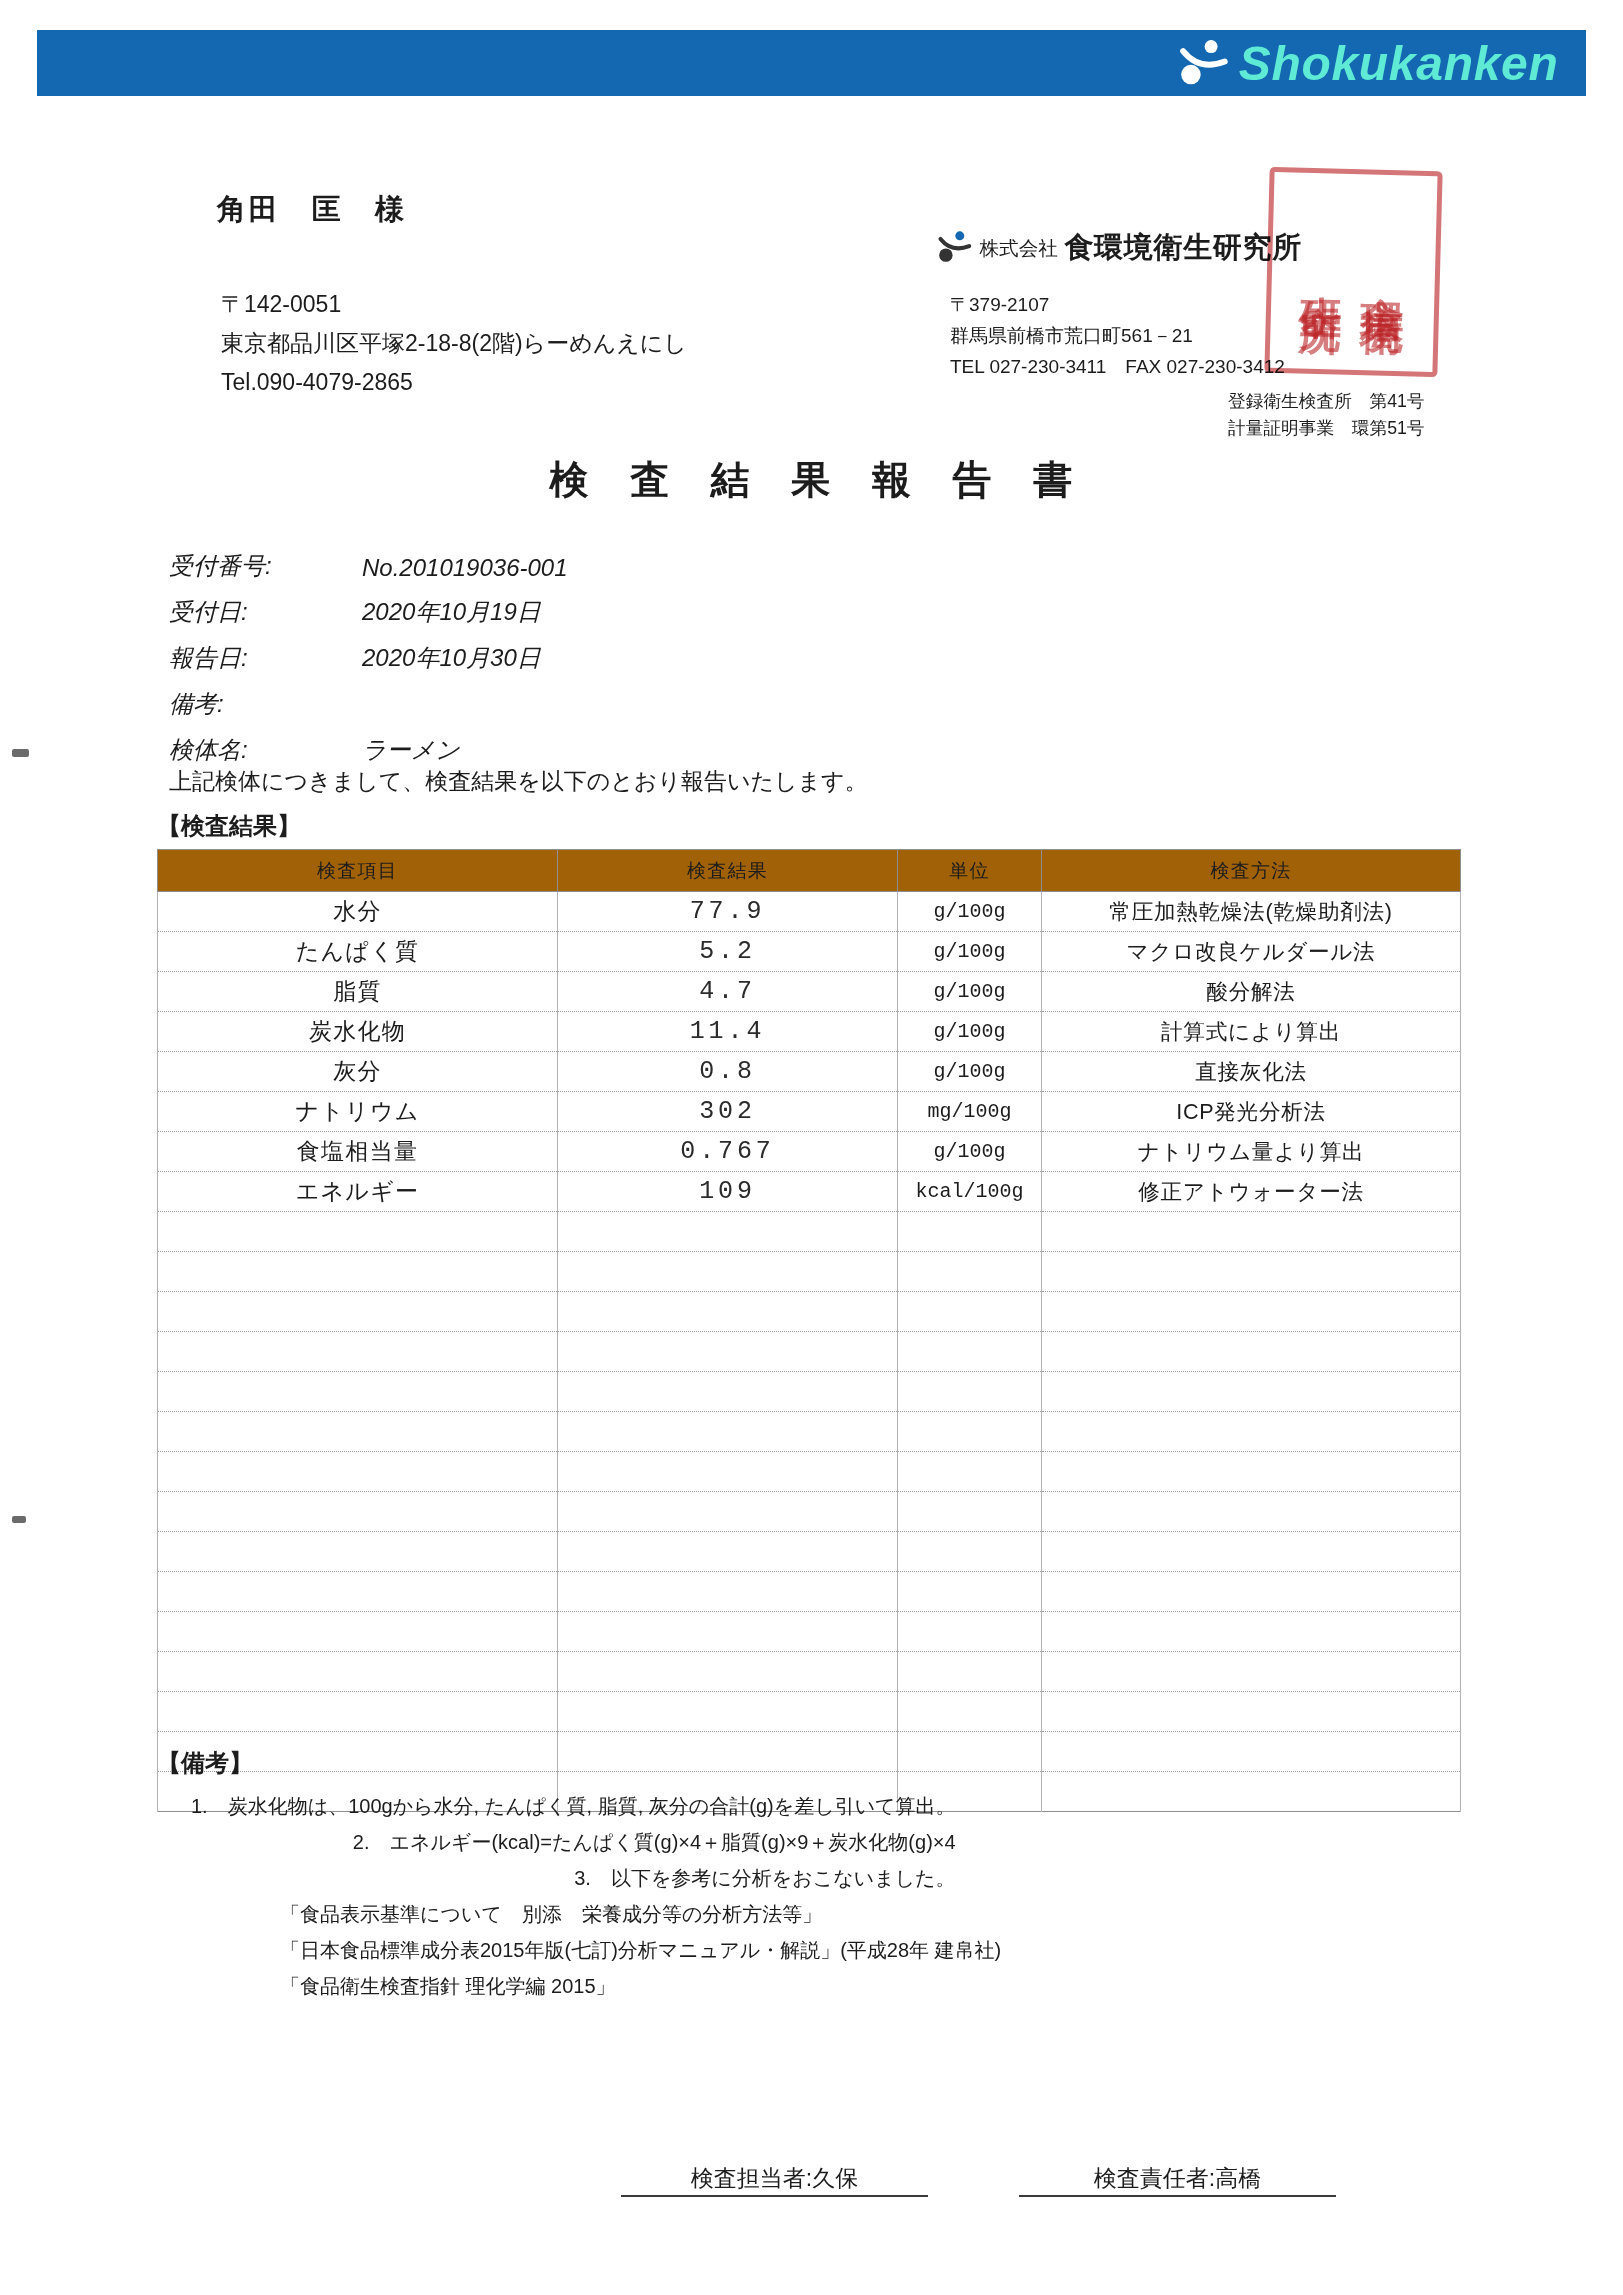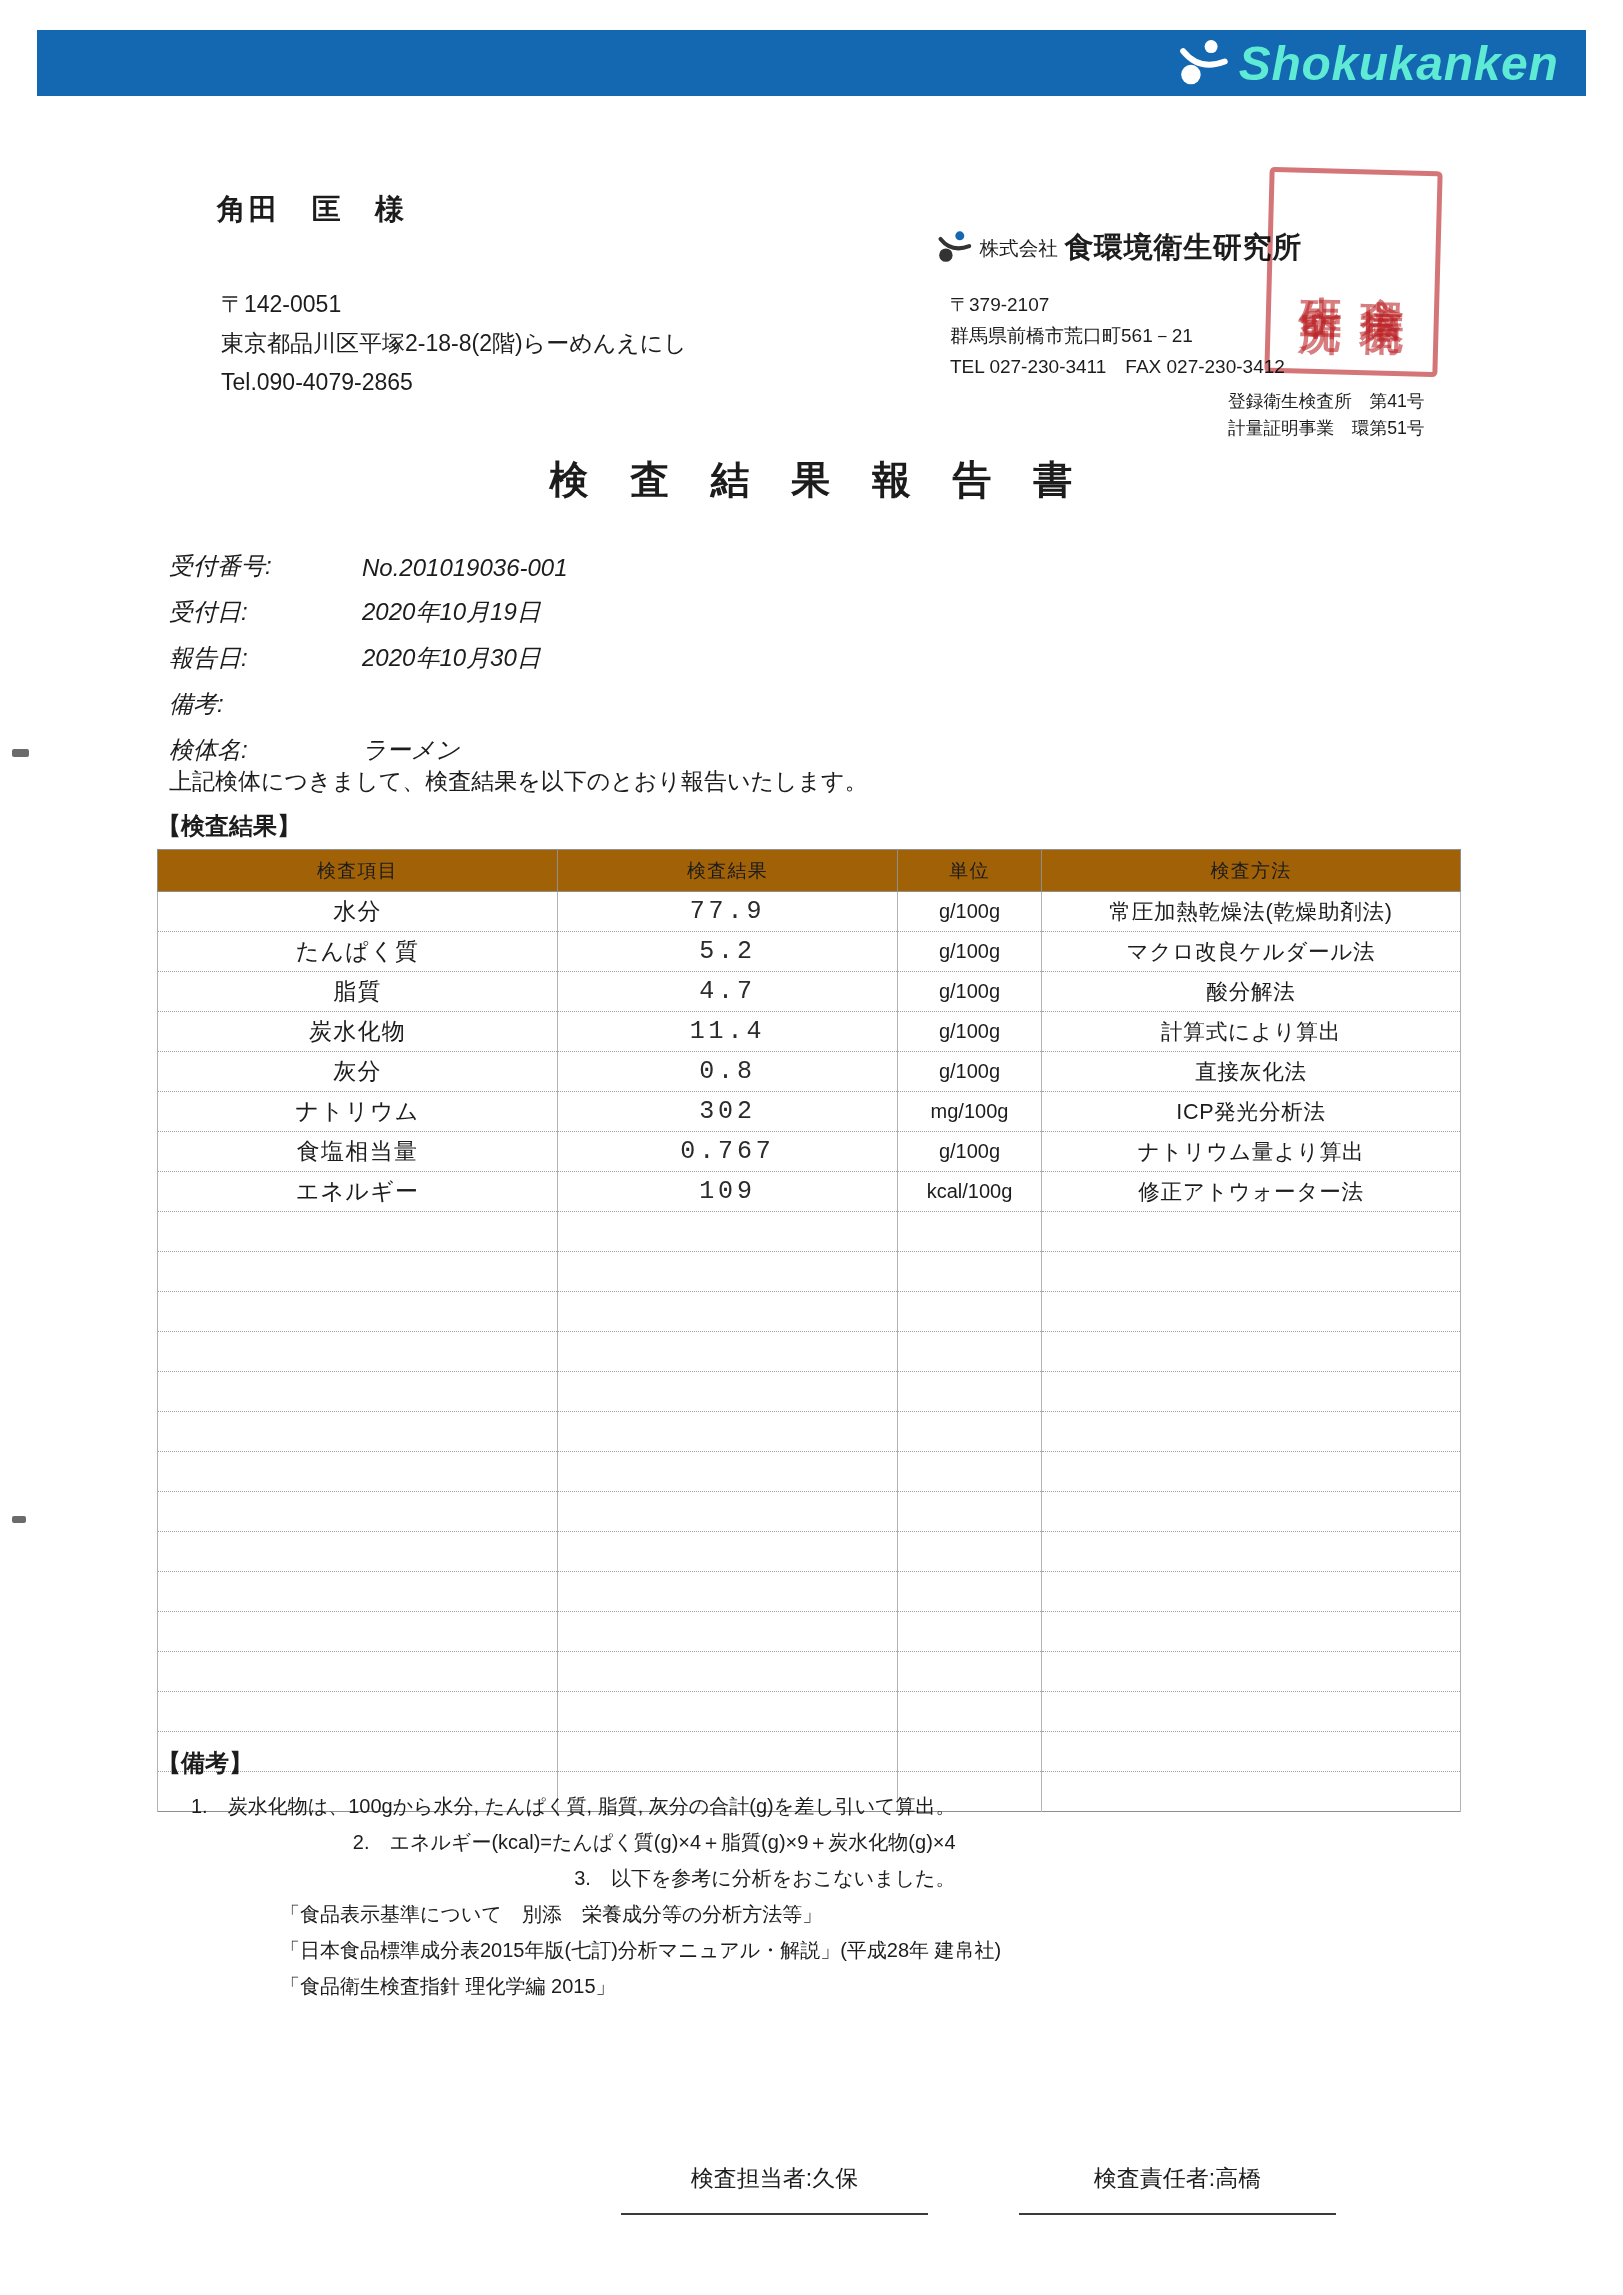--- a/index.html
+++ b/index.html
@@ -46,31 +46,31 @@
   
   .results-table { position:absolute; left:157px; top:849px; width:1303px;
     border-collapse:collapse; table-layout:fixed; border:0.7px solid #8f8f8f; }
   .results-table th { background:#a16207; border:0.7px solid #8f8f8f; height:39px;
     font-size:19px; font-weight:500; letter-spacing:1.3px; }
   .results-table td { border-left:0.7px solid #b3b3b3; border-right:0.7px solid #b3b3b3;
     border-bottom:0.7px dotted #9e9e9e; height:37px; text-align:center; overflow:hidden; }
   td.col-item { font-size:23px; letter-spacing:1.3px; }
   td.col-result { font-family:"Liberation Mono","DejaVu Sans Mono",monospace;
     font-size:25px; letter-spacing:3.9px; color:#2b2b2b; }
-  td.col-unit { font-size:20px; }
+  td.col-unit { font-size:20px;font-family:Liberation Mono, monospace; }
   td.col-method { font-size:21.6px; letter-spacing:0.7px; }
 
   
   .notes-title { position:absolute; left:157px; top:1747px; font-size:24px; font-weight:600; }
   .notes-list { position:absolute; left:191px; top:1788px; font-size:20px; line-height:36px;text-align:right; }
   .refs-list { position:absolute; left:280px; top:1896px; font-size:20px; line-height:36px; }
 
   
   .sign { position:absolute; top:2163px; text-align:center; font-size:23px;
-    padding-bottom:19px; border-bottom:2px solid #3a3a3a; box-sizing:border-box; }
+    padding-bottom:1px; border-bottom:2px solid #3a3a3a; box-sizing:border-box; }
   .sign-staff { left:621px; width:307px; }
   .sign-manager { left:1019px; width:317px; }
 
   
   .artifact { position:absolute; background:#6b6b6b; border-radius:2px; }
   .artifact-1 { left:11.8px; top:749px; width:17px; height:7.8px; }
   .artifact-2 { left:11.8px; top:1516px; width:14.4px; height:7.2px; }
 </style>
 </head>
 <body>

